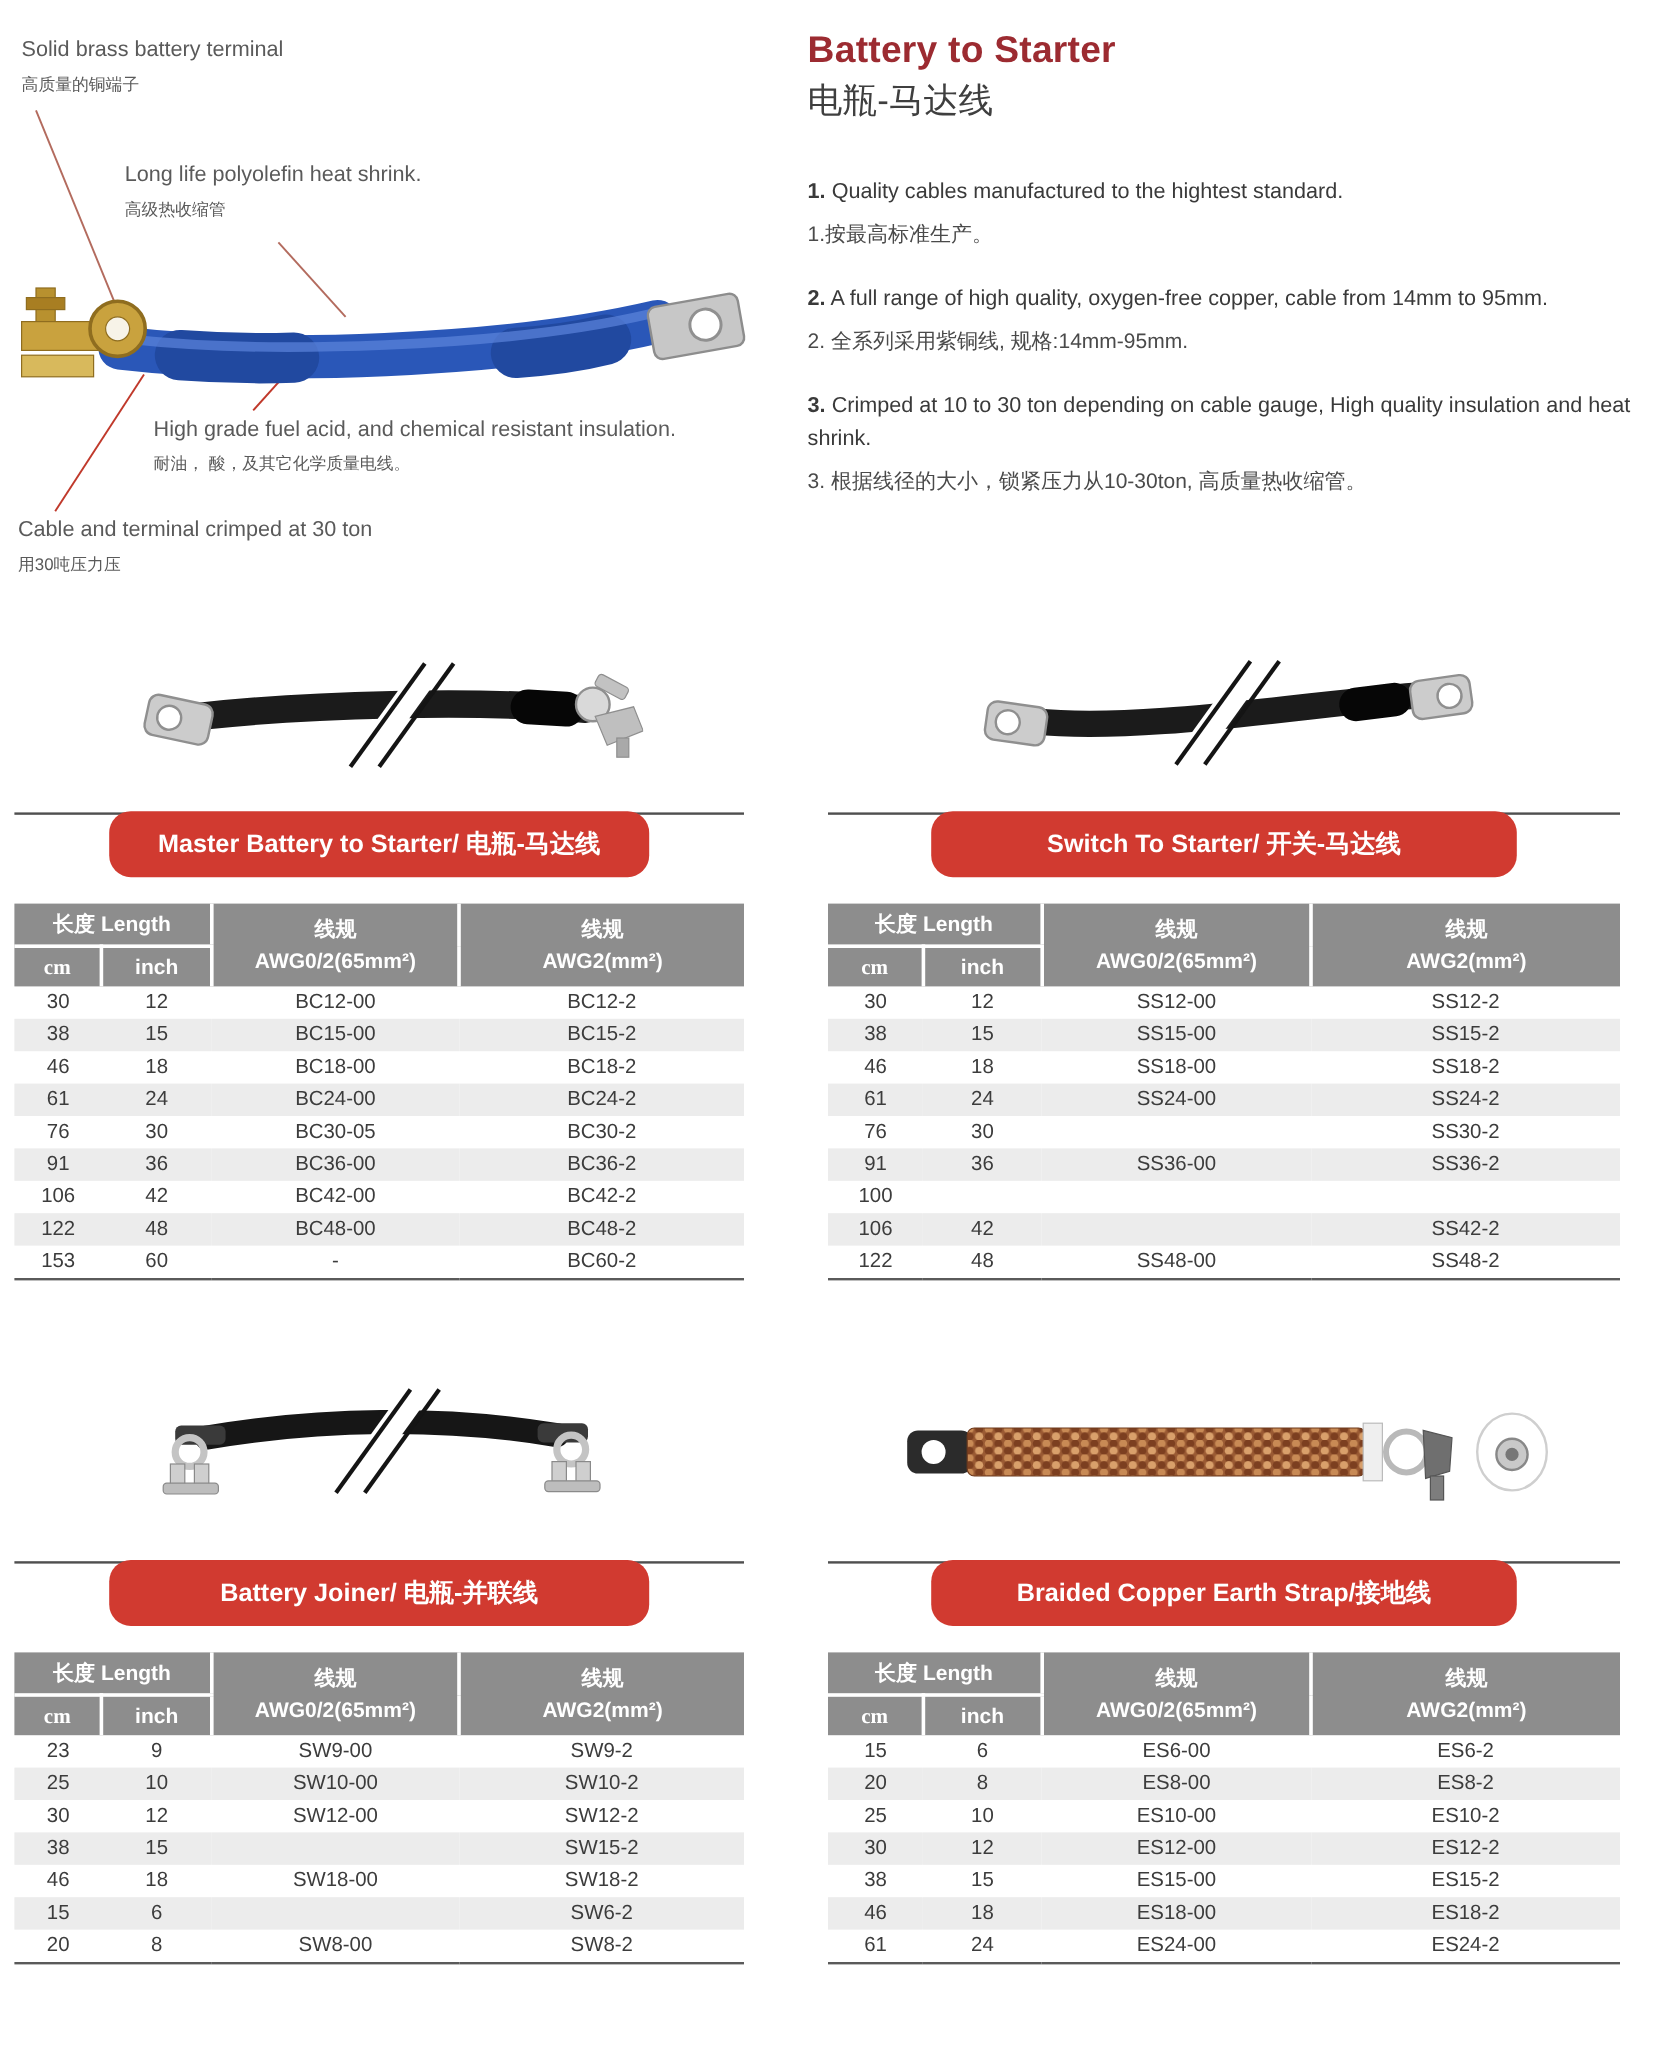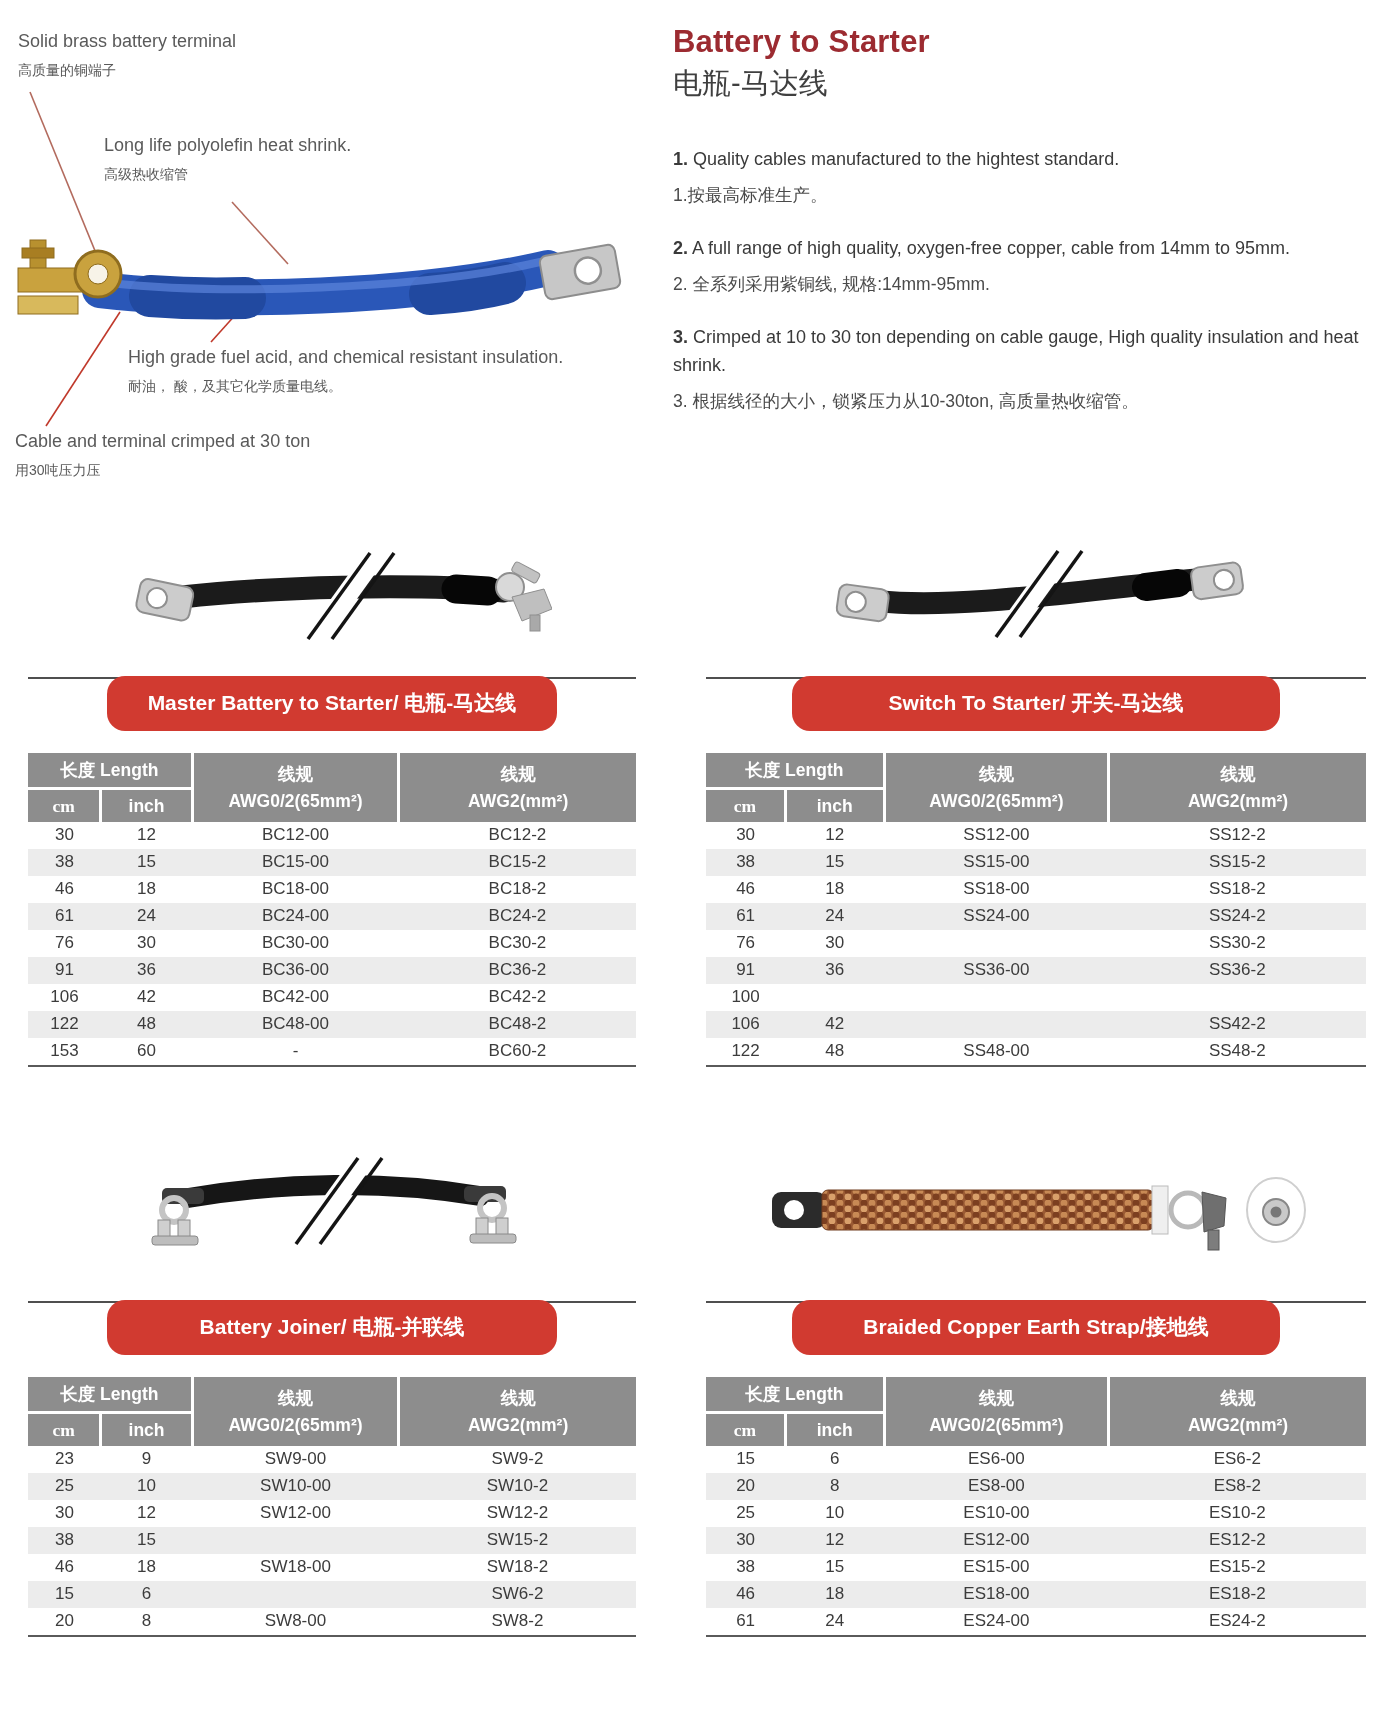--- a/index.html
+++ b/index.html
@@ -21,21 +21,21 @@
   .intro{margin-left:18px;width:690px;padding-top:24px;}
   .intro h1{margin:0;font-size:31px;font-weight:bold;color:var(--title_red,#9c2b31);letter-spacing:.2px;}
   .intro h2{margin:4px 0 0 0;font-size:29px;font-weight:normal;color:#3f3f3f;}
   .points{margin-top:42px;}
   .point{margin-bottom:28px;}
   .point .en{font-size:18px;color:#3a3a3a;line-height:1.55;margin:0;}
   .point .en b{font-weight:bold;}
   .point .zh{font-size:17.5px;color:#4a4a4a;margin:9px 0 0 0;}
   
   .sections{display:grid;grid-template-columns:608px 660px;column-gap:70px;row-gap:64px;
-            padding-left:28px;margin-top:14px;}
+            padding-left:12px;margin-top:14px;}
   section{position:relative;}
   .photo{display:flex;align-items:center;justify-content:center;height:150px;}
   .photo.tall{height:162px;}
   .section-head{position:relative;margin-top:8px;}
   .rule-line{border-top:2px solid #4f4f4f;height:0;}
   .banner{
     position:relative;width:74%;margin:-3px auto 0;background:var(--banner_red,#d13a30);
     color:#fff;font-weight:bold;font-size:21px;text-align:center;
     padding:13px 0 14px;border-radius:18px;
   }
@@ -185,21 +185,21 @@
           </tr>
           <tr>
             <td>61</td>
             <td>24</td>
             <td>BC24-00</td>
             <td>BC24-2</td>
           </tr>
           <tr>
             <td>76</td>
             <td>30</td>
-            <td>BC30-00</td>
+            <td>BC30-05</td>
             <td>BC30-2</td>
           </tr>
           <tr>
             <td>91</td>
             <td>36</td>
             <td>BC36-00</td>
             <td>BC36-2</td>
           </tr>
           <tr>
             <td>106</td>

